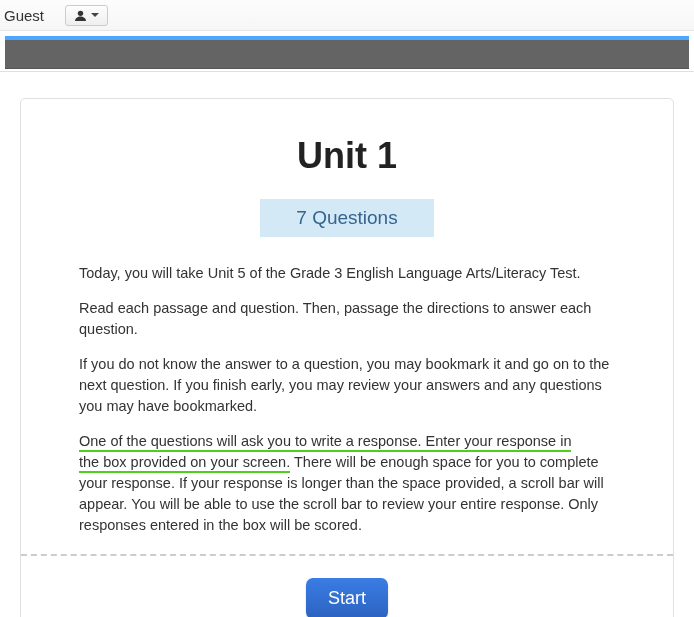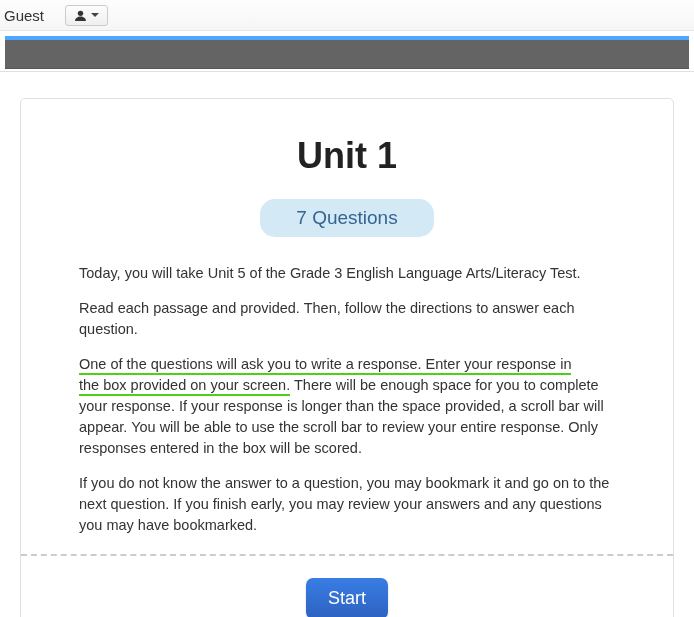--- a/index.html
+++ b/index.html
@@ -66,21 +66,21 @@
     color: #222;
     margin-bottom: 22px;
   }
   .q-badge-wrap { text-align: center; margin-bottom: 26px;}
   .q-badge {
     display: inline-block;
     background: #d3e9f6;
     color: #37648f;
     font-size: 19px;
     padding: 8px 36px;
-    border-radius: 15px;
+    border-radius: 0;
   }
   .instr {
     font-size: 14.5px;
     color: #333;
     line-height: 1.45;
     margin-bottom: 14px;
   }
   .underlined {
     border-bottom: 2px solid #4cd01b;
     padding-bottom: 1px;
@@ -125,24 +125,24 @@
 </div>
 <div class="thin-border"></div>
 
 <div class="page-area">
   <div class="card">
     <h1 class="unit-title">Unit 1</h1>
     <div class="q-badge-wrap">
       <div class="q-badge">7 Questions</div>
     </div>
     <p class="instr">Today, you will take Unit 5 of the Grade 3 English Language Arts/Literacy Test.</p>
-    <p class="instr">Read each passage and provided. Then, follow the directions to answer each question.</p>
+    <p class="instr">Read each passage and question. Then, passage the directions to answer each question.</p>
+    <p class="instr">If you do not know the answer to a question, you may bookmark it and go on to the next question. If you finish early, you may review your answers and any questions you may have bookmarked.</p>
     <p class="instr">
       <span class="underlined">One of the questions will ask you to write a response. Enter your response in</span><br>
       <span class="underlined">the box provided on your screen.</span><span> There will be enough space for you to complete your response. If your response is longer than the space provided, a scroll bar will appear. You will be able to use the scroll bar to review your entire response. Only responses entered in the box will be scored.</span>
     </p>
-    <p class="instr">If you do not know the answer to a question, you may bookmark it and go on to the next question. If you finish early, you may review your answers and any questions you may have bookmarked.</p>
     <hr class="dashed-sep">
     <div class="start-wrap">
       <button class="start-btn">Start</button>
     </div>
   </div>
 </div>
 
 </body></html>

